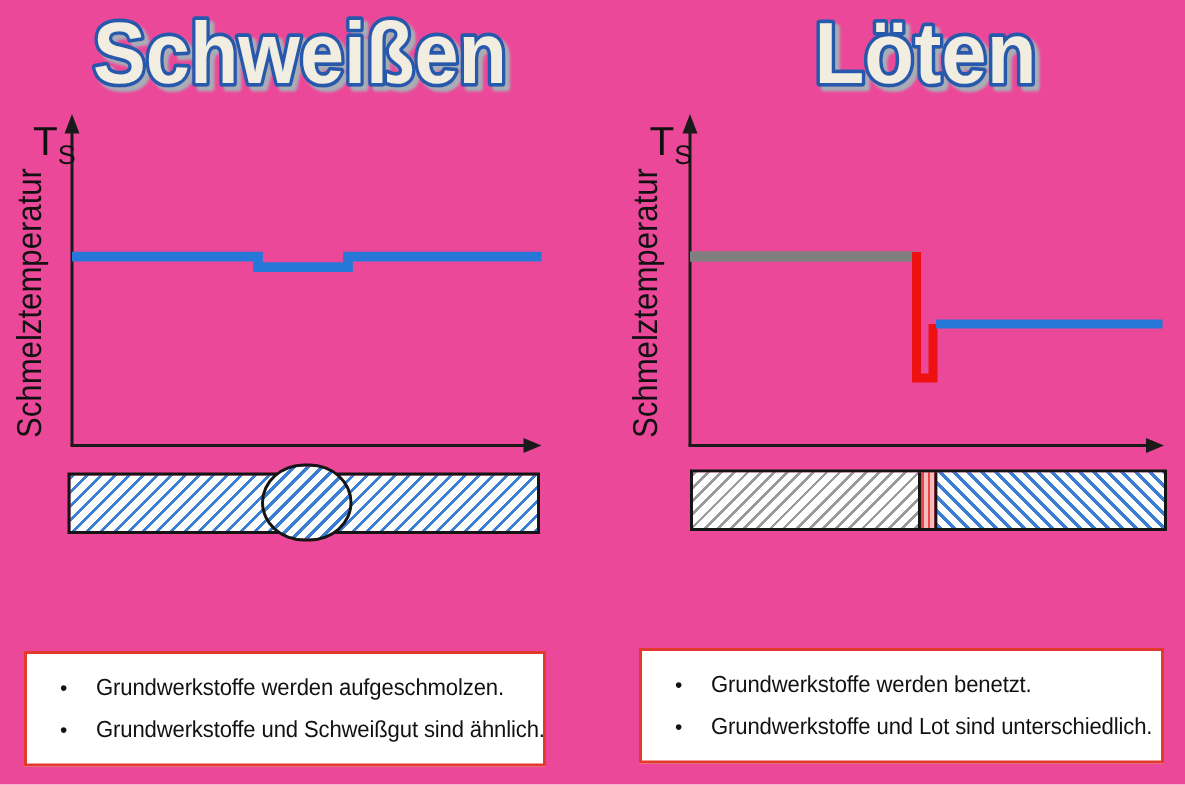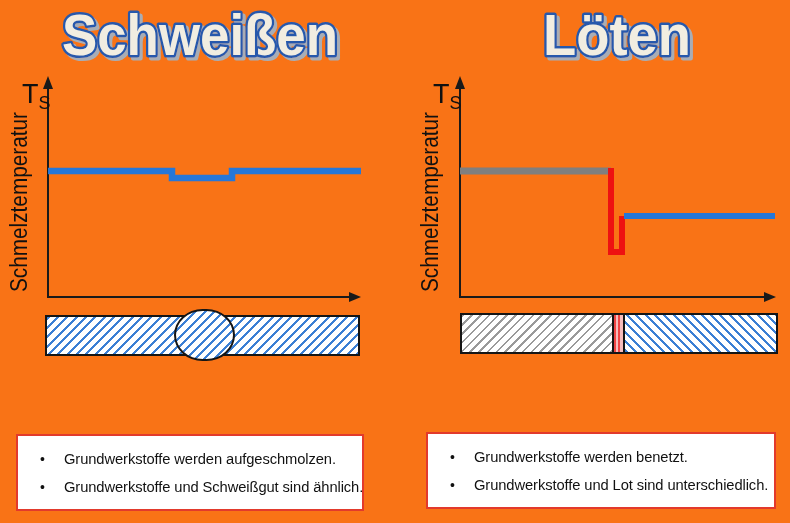--- a/index.html
+++ b/index.html
@@ -1,17 +1,17 @@
 <!DOCTYPE html>
 <html><head>
 <meta charset="utf-8">
 <style>
   html,body{margin:0;padding:0;background:#ffffff;}
   .stage{
-    position:relative;width:790px;height:523px;background:#f97316;overflow:hidden;
+    position:relative;width:790px;height:523px;background:#ec4899;overflow:hidden;
     font-family:"Liberation Sans","DejaVu Sans",sans-serif;color:#111;
   }
   svg{position:absolute;overflow:visible;}
   .title-svg{top:0;width:395px;height:70px;}
   .title-text{
     font-family:"Liberation Sans","DejaVu Sans",sans-serif;
     font-weight:bold;font-size:58px;
     fill:#f1ede1;stroke:#2859ac;stroke-width:5px;stroke-linejoin:round;
     paint-order:stroke fill;
   }

